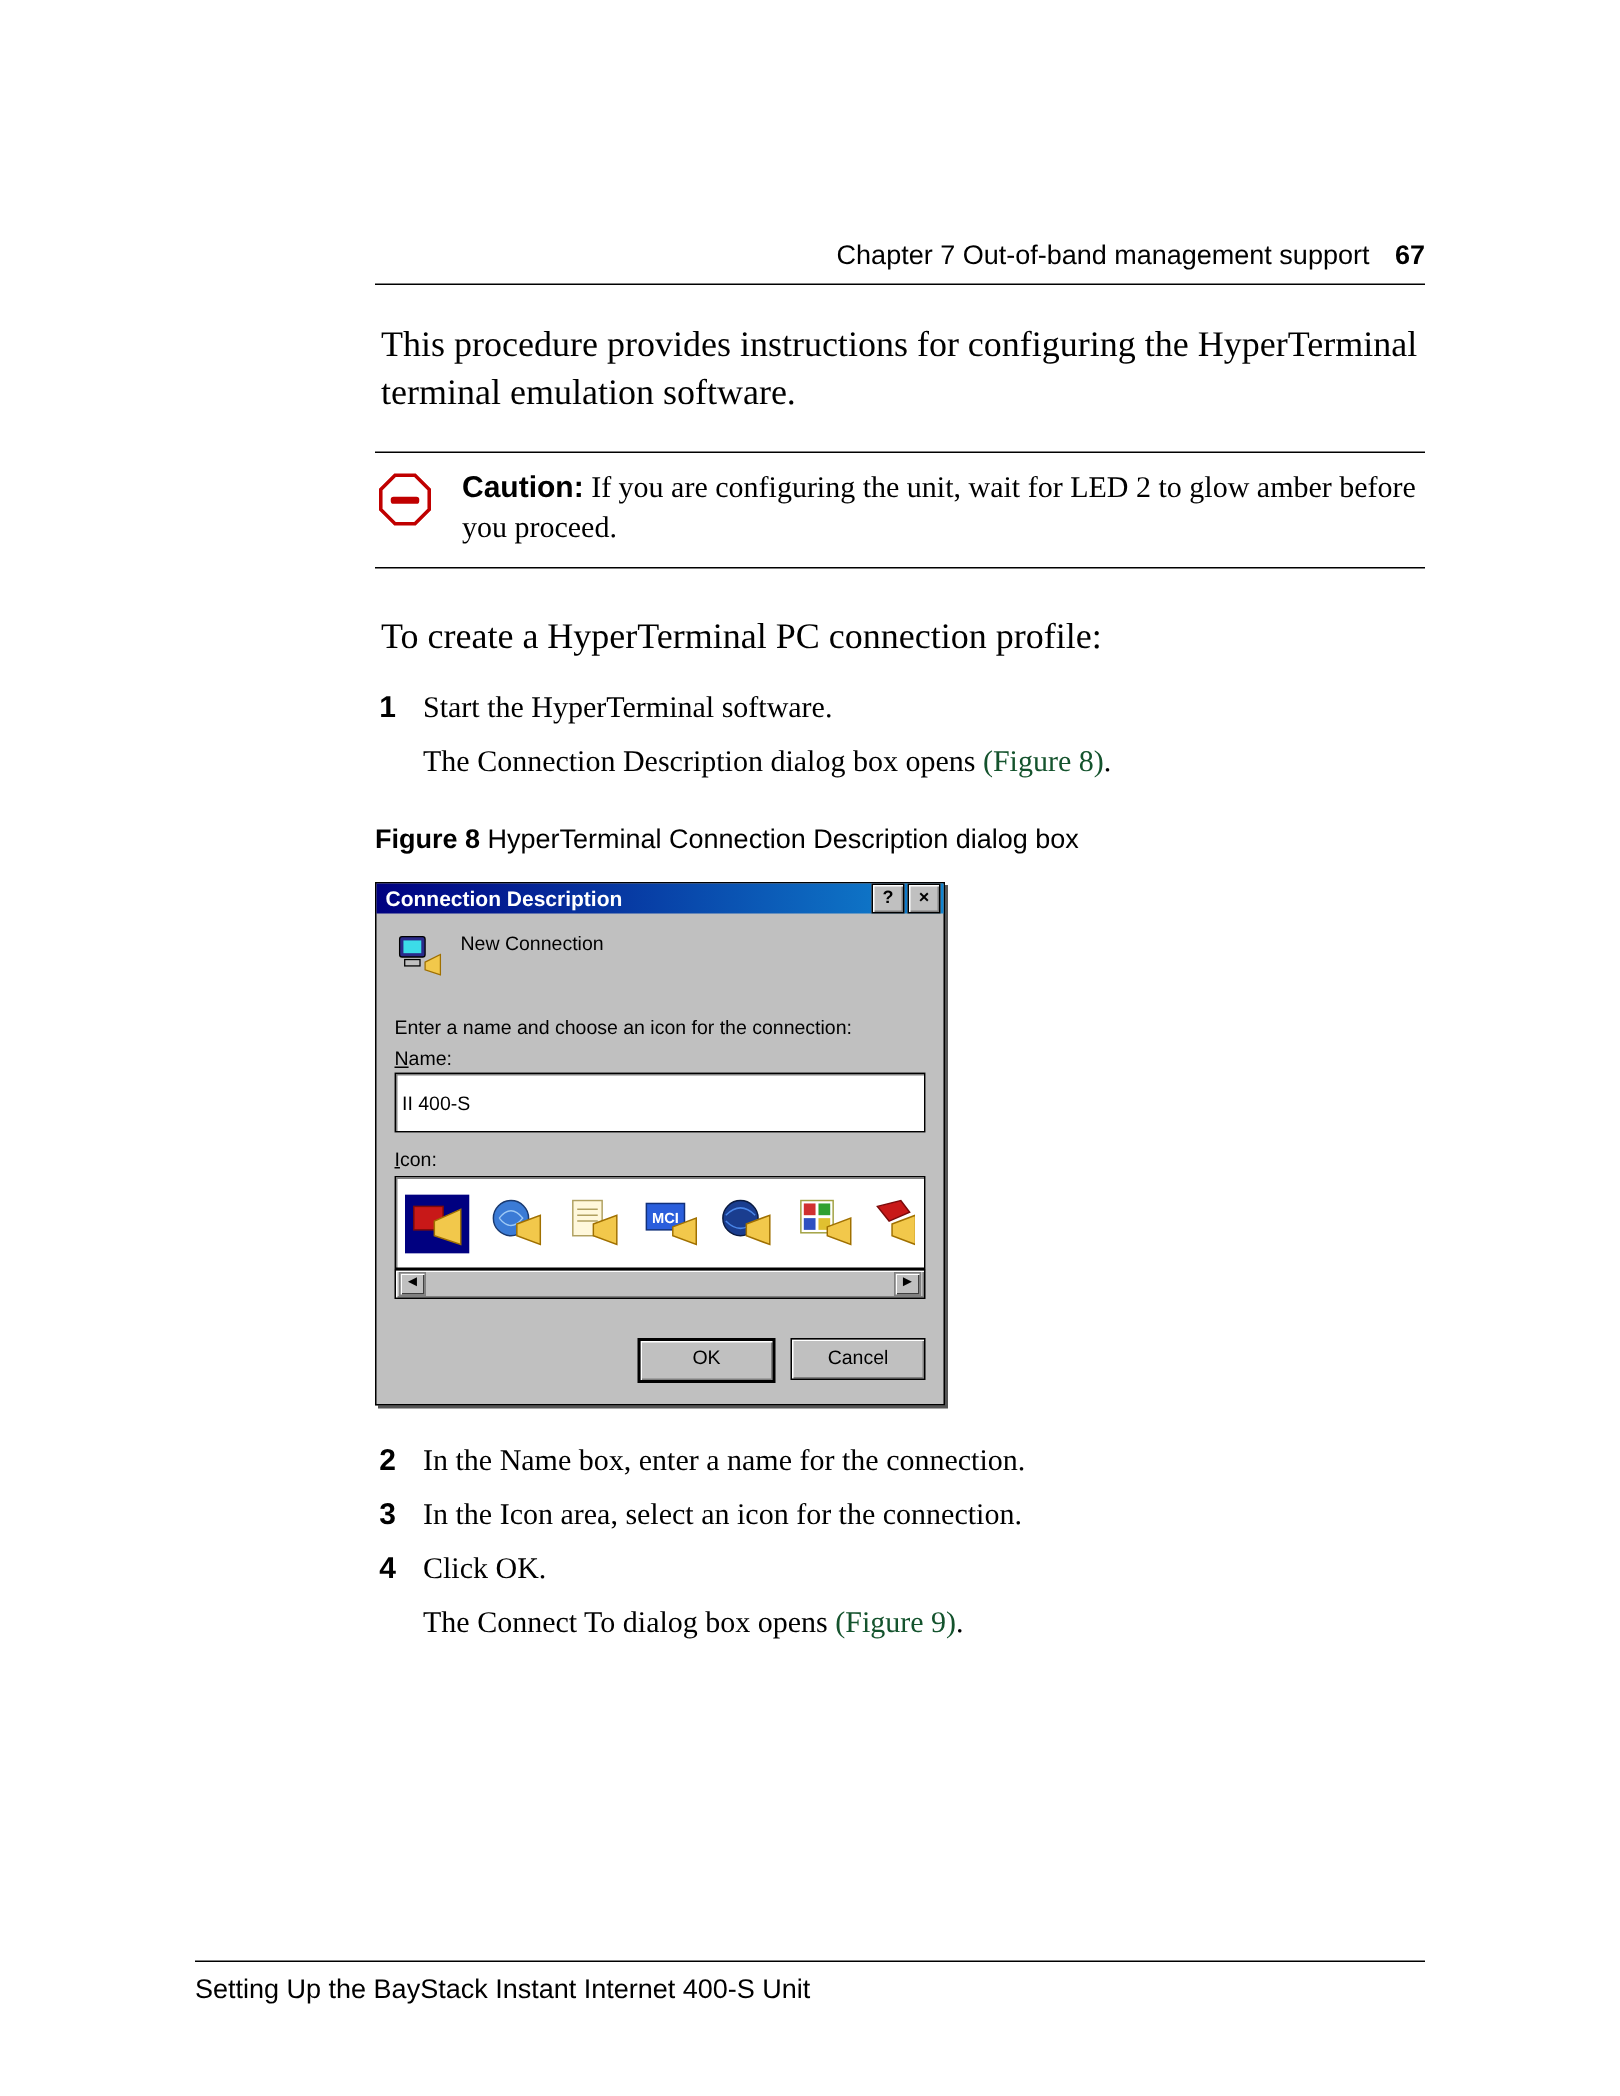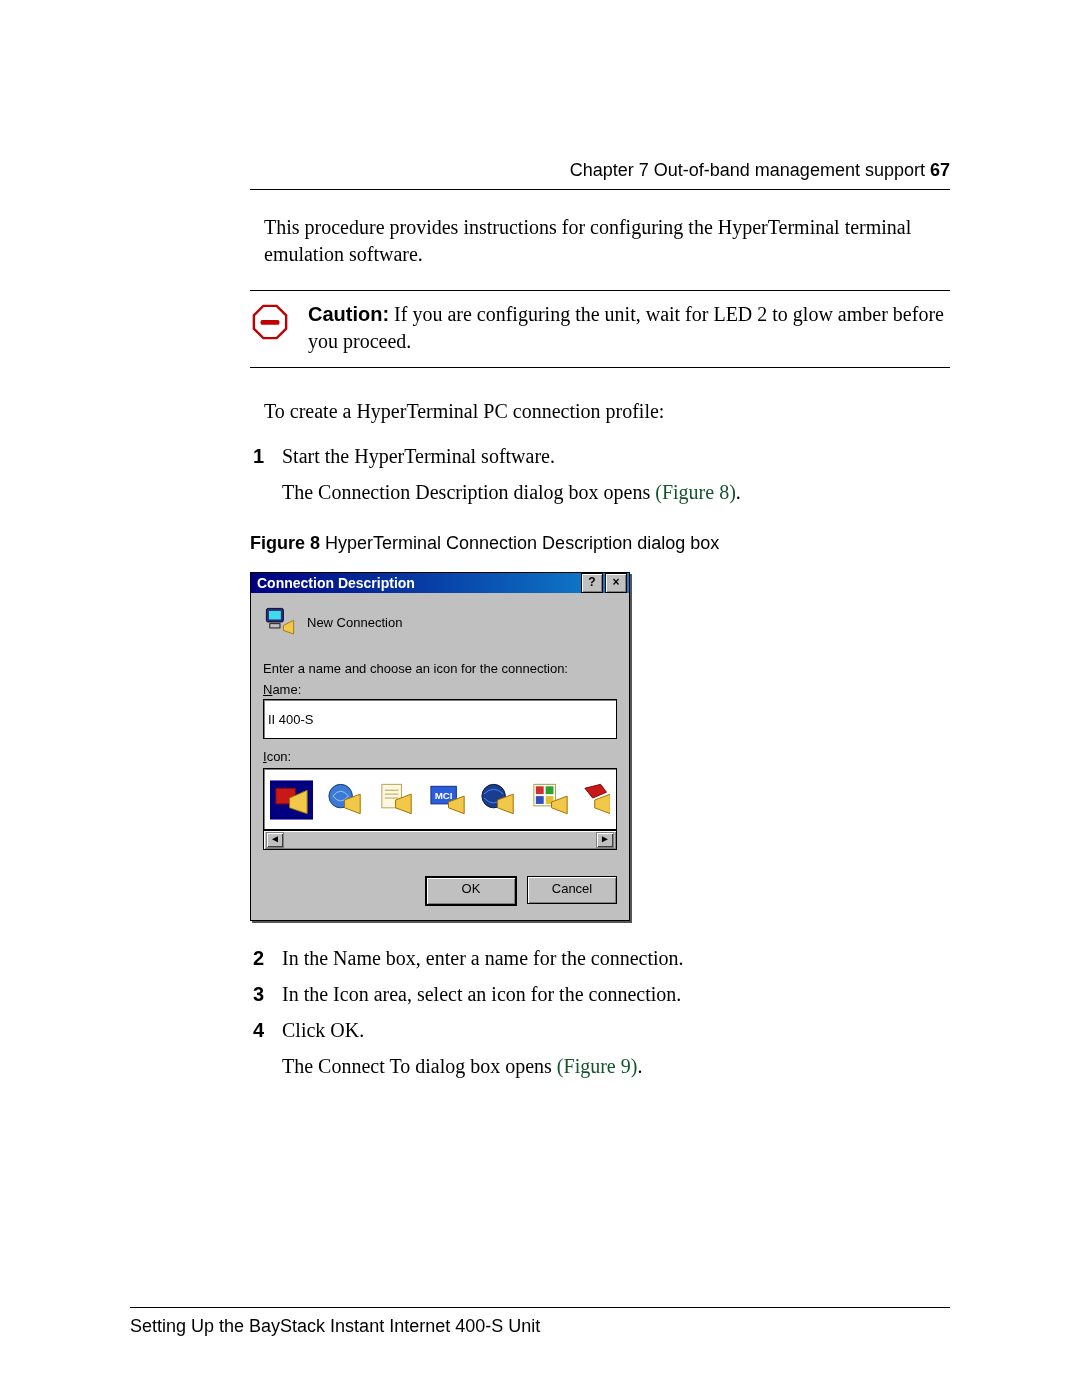--- a/index.html
+++ b/index.html
@@ -20,31 +20,31 @@
     margin-left: 120px;
   }
   .header-line {
     font-family: Arial, Helvetica, sans-serif;
     font-size: 18px;
     text-align: right;
     margin-bottom: 8px;
   }
   .header-line .pagenum {
     font-weight: bold;
-    margin-left: 0;
+    margin-left: 12px;
   }
   hr.rule {
     border: none;
     border-top: 1.5px solid #000;
     margin: 0;
   }
   .body-text {
-    font-size: 20px;
+    font-size: 24px;
     line-height: 1.35;
-    margin: 24px 0 0 14px;
+    margin: 24px 0 0 4px;
   }
   .caution-block {
     margin-top: 22px;
     border-top: 1.5px solid #000;
     border-bottom: 1.5px solid #000;
     padding: 10px 0 12px 0;
     display: flex;
     gap: 18px;
     align-items: flex-start;
   }
@@ -137,21 +137,21 @@
     font-weight: bold;
     color: #000;
     text-align: center;
     line-height: 16px;
   }
   .dialog-body {
     padding: 12px 12px 14px 12px;
   }
   .newconn-row {
     display: flex;
-    align-items: center;
+    align-items: flex-start;
     gap: 10px;
     margin-bottom: 22px;
   }
   .newconn-icon {
     width: 34px;
     height: 34px;
   }
   .newconn-label {
     font-size: 13px;
   }

